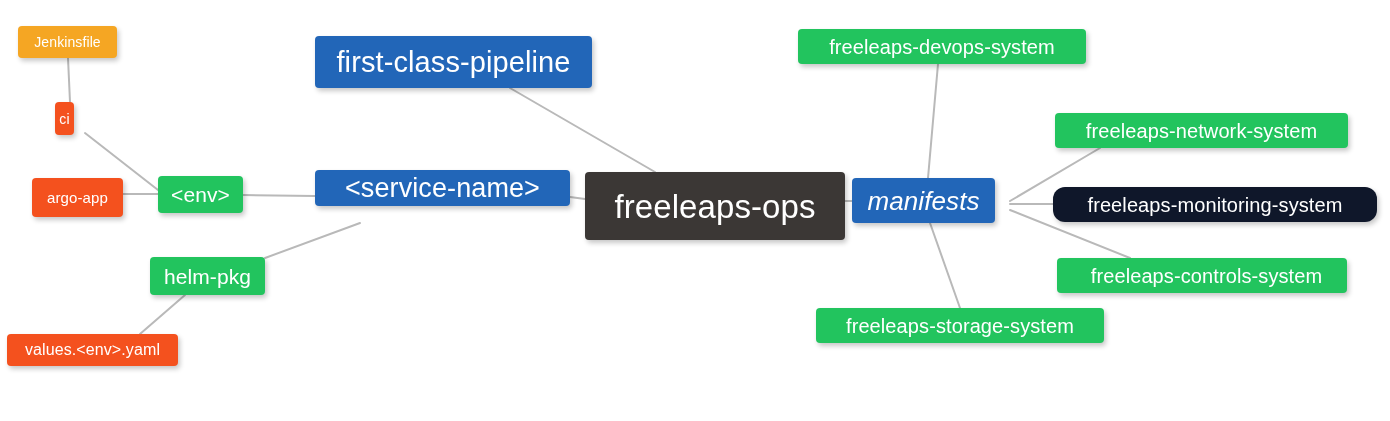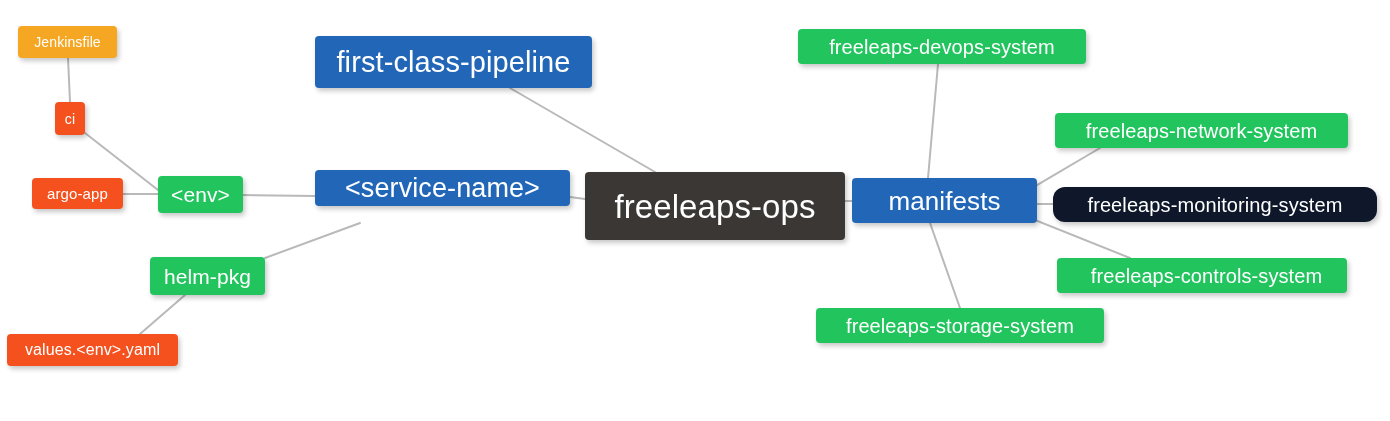--- a/index.html
+++ b/index.html
@@ -53,45 +53,45 @@
       <line x1="928" y1="178" x2="938" y2="64" stroke="#b9b9b9" stroke-width="2" stroke-linecap="round"></line>
       <line x1="1010" y1="201" x2="1100" y2="148" stroke="#b9b9b9" stroke-width="2" stroke-linecap="round"></line>
       <line x1="1010" y1="204" x2="1053" y2="204" stroke="#b9b9b9" stroke-width="2" stroke-linecap="round"></line>
       <line x1="1010" y1="210" x2="1130" y2="258" stroke="#b9b9b9" stroke-width="2" stroke-linecap="round"></line>
       <line x1="930" y1="223" x2="960" y2="308" stroke="#b9b9b9" stroke-width="2" stroke-linecap="round"></line>
     </svg>
   <div id="nodes">
       <div class="node" style="left: 18px; top: 26px; width: 99px; height: 32px; background: rgb(245, 166, 35); font-size: 14px; color: rgb(255, 255, 255); align-items: center;">
         <span>Jenkinsfile</span>
       </div>
-      <div class="node" style="left: 55px; top: 102px; width: 30px; height: 33px; background: rgb(244, 81, 30); font-size: 14px; color: rgb(255, 255, 255);">
+      <div class="node" style="left: 55px; top: 102px; width: 19px; height: 33px; background: rgb(244, 81, 30); font-size: 14px; color: rgb(255, 255, 255);">
         <span>ci</span>
       </div>
-      <div class="node" style="left: 32px; top: 178px; width: 91px; height: 31px; background: rgb(244, 81, 30); font-size: 15px; color: rgb(255, 255, 255);">
+      <div class="node" style="left: 32px; top: 178px; width: 91px; height: 39px; background: rgb(244, 81, 30); font-size: 15px; color: rgb(255, 255, 255);">
         <span>argo-app</span>
       </div>
       <div class="node" style="left: 158px; top: 176px; width: 85px; height: 37px; background: rgb(34, 196, 94); font-size: 21px; color: rgb(255, 255, 255);">
         <span>&lt;env&gt;</span>
       </div>
       <div class="node" style="left: 150px; top: 257px; width: 115px; height: 38px; background: rgb(34, 196, 94); font-size: 21px; color: rgb(255, 255, 255);">
         <span>helm-pkg</span>
       </div>
       <div class="node" style="left: 7px; top: 334px; width: 171px; height: 32px; background: rgb(244, 81, 30); font-size: 16px; color: rgb(255, 255, 255);">
         <span>values.&lt;env&gt;.yaml</span>
       </div>
       <div class="node" style="left: 315px; top: 36px; width: 277px; height: 52px; background: rgb(34, 102, 184); font-size: 29px; color: rgb(255, 255, 255);">
         <span>first-class-pipeline</span>
       </div>
       <div class="node" style="left: 315px; top: 170px; width: 255px; height: 36px; background: rgb(34, 102, 184); font-size: 27px; color: rgb(255, 255, 255);">
         <span>&lt;service-name&gt;</span>
       </div>
       <div class="node" style="left: 585px; top: 172px; width: 260px; height: 68px; background: rgb(59, 55, 53); font-size: 33px; color: rgb(255, 255, 255);">
         <span>freeleaps-ops</span>
       </div>
-      <div class="node" style="left: 852px; top: 178px; width: 185px; height: 45px; background: rgb(34, 102, 184); font-size: 26px; color: rgb(255, 255, 255);">
+      <div class="node" style="left: 852px; top: 178px; width: 143px; height: 45px; background: rgb(34, 102, 184); font-size: 26px; color: rgb(255, 255, 255); font-style: italic;">
         <span>manifests</span>
       </div>
       <div class="node" style="left: 798px; top: 29px; width: 288px; height: 35px; background: rgb(34, 196, 94); font-size: 20px; color: rgb(255, 255, 255);">
         <span>freeleaps-devops-system</span>
       </div>
       <div class="node" style="left: 1055px; top: 113px; width: 293px; height: 35px; background: rgb(34, 196, 94); font-size: 20px; color: rgb(255, 255, 255);">
         <span>freeleaps-network-system</span>
       </div>
       <div class="node" style="left: 1053px; top: 187px; width: 324px; height: 35px; background: #0f172a; font-size: 20px; color: rgb(255, 255, 255); border-radius: 12px;">
         <span>freeleaps-monitoring-system</span>

